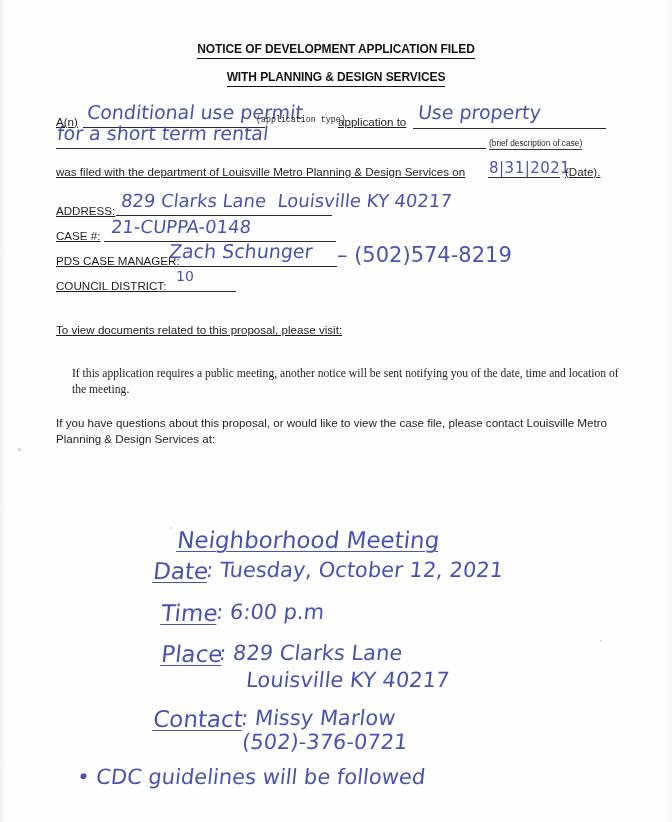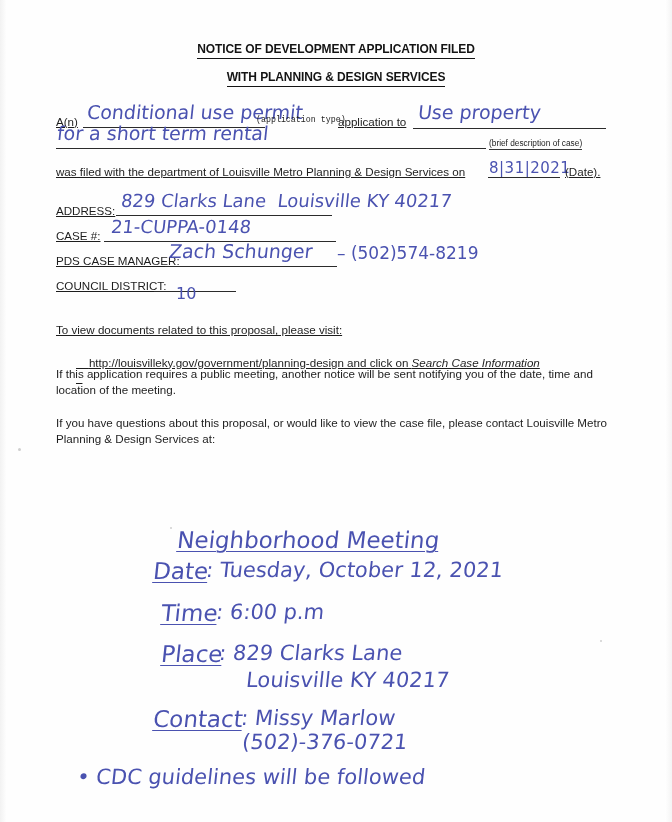--- a/index.html
+++ b/index.html
@@ -164,33 +164,30 @@
   <div class="rule" style="left:116px;top:215px;width:216px;"></div>
   <div class="hand hw-slant" style="left:120px;top:190px;font-size:18px;">829 Clarks Lane  Louisville KY 40217</div>
 
   <div class="ptext" style="left:56px;top:228px;">CASE #:</div>
   <div class="rule" style="left:104px;top:241px;width:232px;"></div>
   <div class="hand hw-slant" style="left:110px;top:216px;font-size:18px;">21-CUPPA-0148</div>
 
   <div class="ptext" style="left:56px;top:253px;">PDS CASE MANAGER:</div>
   <div class="rule" style="left:165px;top:266px;width:172px;"></div>
   <div class="hand hw-slant" style="left:168px;top:240px;font-size:19px;">Zach Schunger</div>
-  <div class="hand" style="left:337px;top:243px;font-size:17px;">– (502)574-8219</div>
+  <div class="hand" style="left:337px;top:243px;font-size:21px;">– (502)574-8219</div>
 
   <div class="ptext" style="left:56px;top:278px;">COUNCIL DISTRICT:</div>
   <div class="rule" style="left:154px;top:291px;width:82px;"></div>
-  <div class="hand" style="left:176px;top:268px;font-size:16px;margin-top:16px;">10</div>
+  <div class="hand" style="left:176px;top:268px;font-size:14px;">10</div>
 
   <div class="ptext" style="left:56px;top:322px;">To view documents related to this proposal, please visit:</div>
 
-  <div class="ptext" style="left:76px;top:339px;">
-    <span class="link">http://louisvilleky.gov/government/planning-design</span><span> and click on </span><span class="italic">Search Case Information</span>
-  </div>
-
-  <div class="para" style="left:56px;top:366px;width:556px;">If this application requires a public meeting, another notice will be sent notifying you of the date, time and location of the meeting.</div>
+
+  <div class="para" style="left:72px;top:366px;width:556px;font-family:Liberation Serif, serif;">If this application requires a public meeting, another notice will be sent notifying you of the date, time and location of the meeting.</div>
 
   <div class="para" style="left:56px;top:415px;width:556px;">If you have questions about this proposal, or would like to view the case file, please contact Louisville Metro Planning &amp; Design Services at:</div>
 
 
   <div class="hand hw-slant hw-u" style="left:176px;top:527px;font-size:23px;">Neighborhood Meeting</div>
 
   <div class="hand hw-slant hw-u" style="left:152px;top:558px;font-size:23px;">Date</div>
   <div class="hand hw-slant" style="left:205px;top:558px;font-size:21px;">: Tuesday, October 12, 2021</div>
 
   <div class="hand hw-slant hw-u" style="left:160px;top:600px;font-size:23px;">Time</div>

